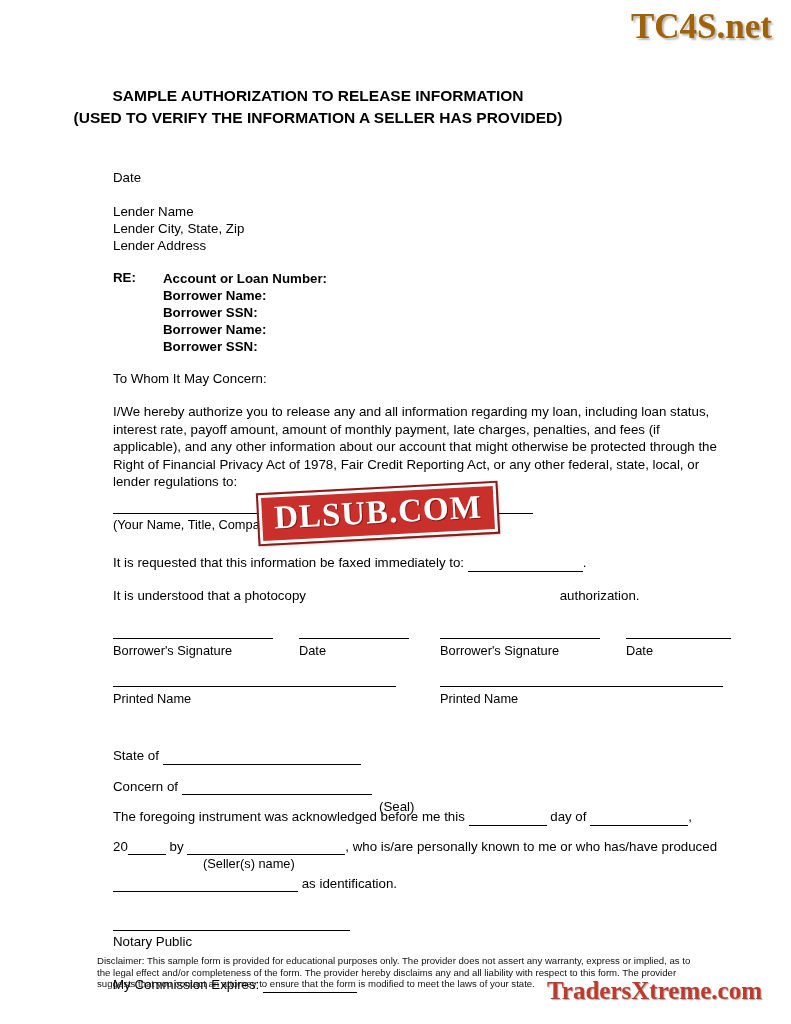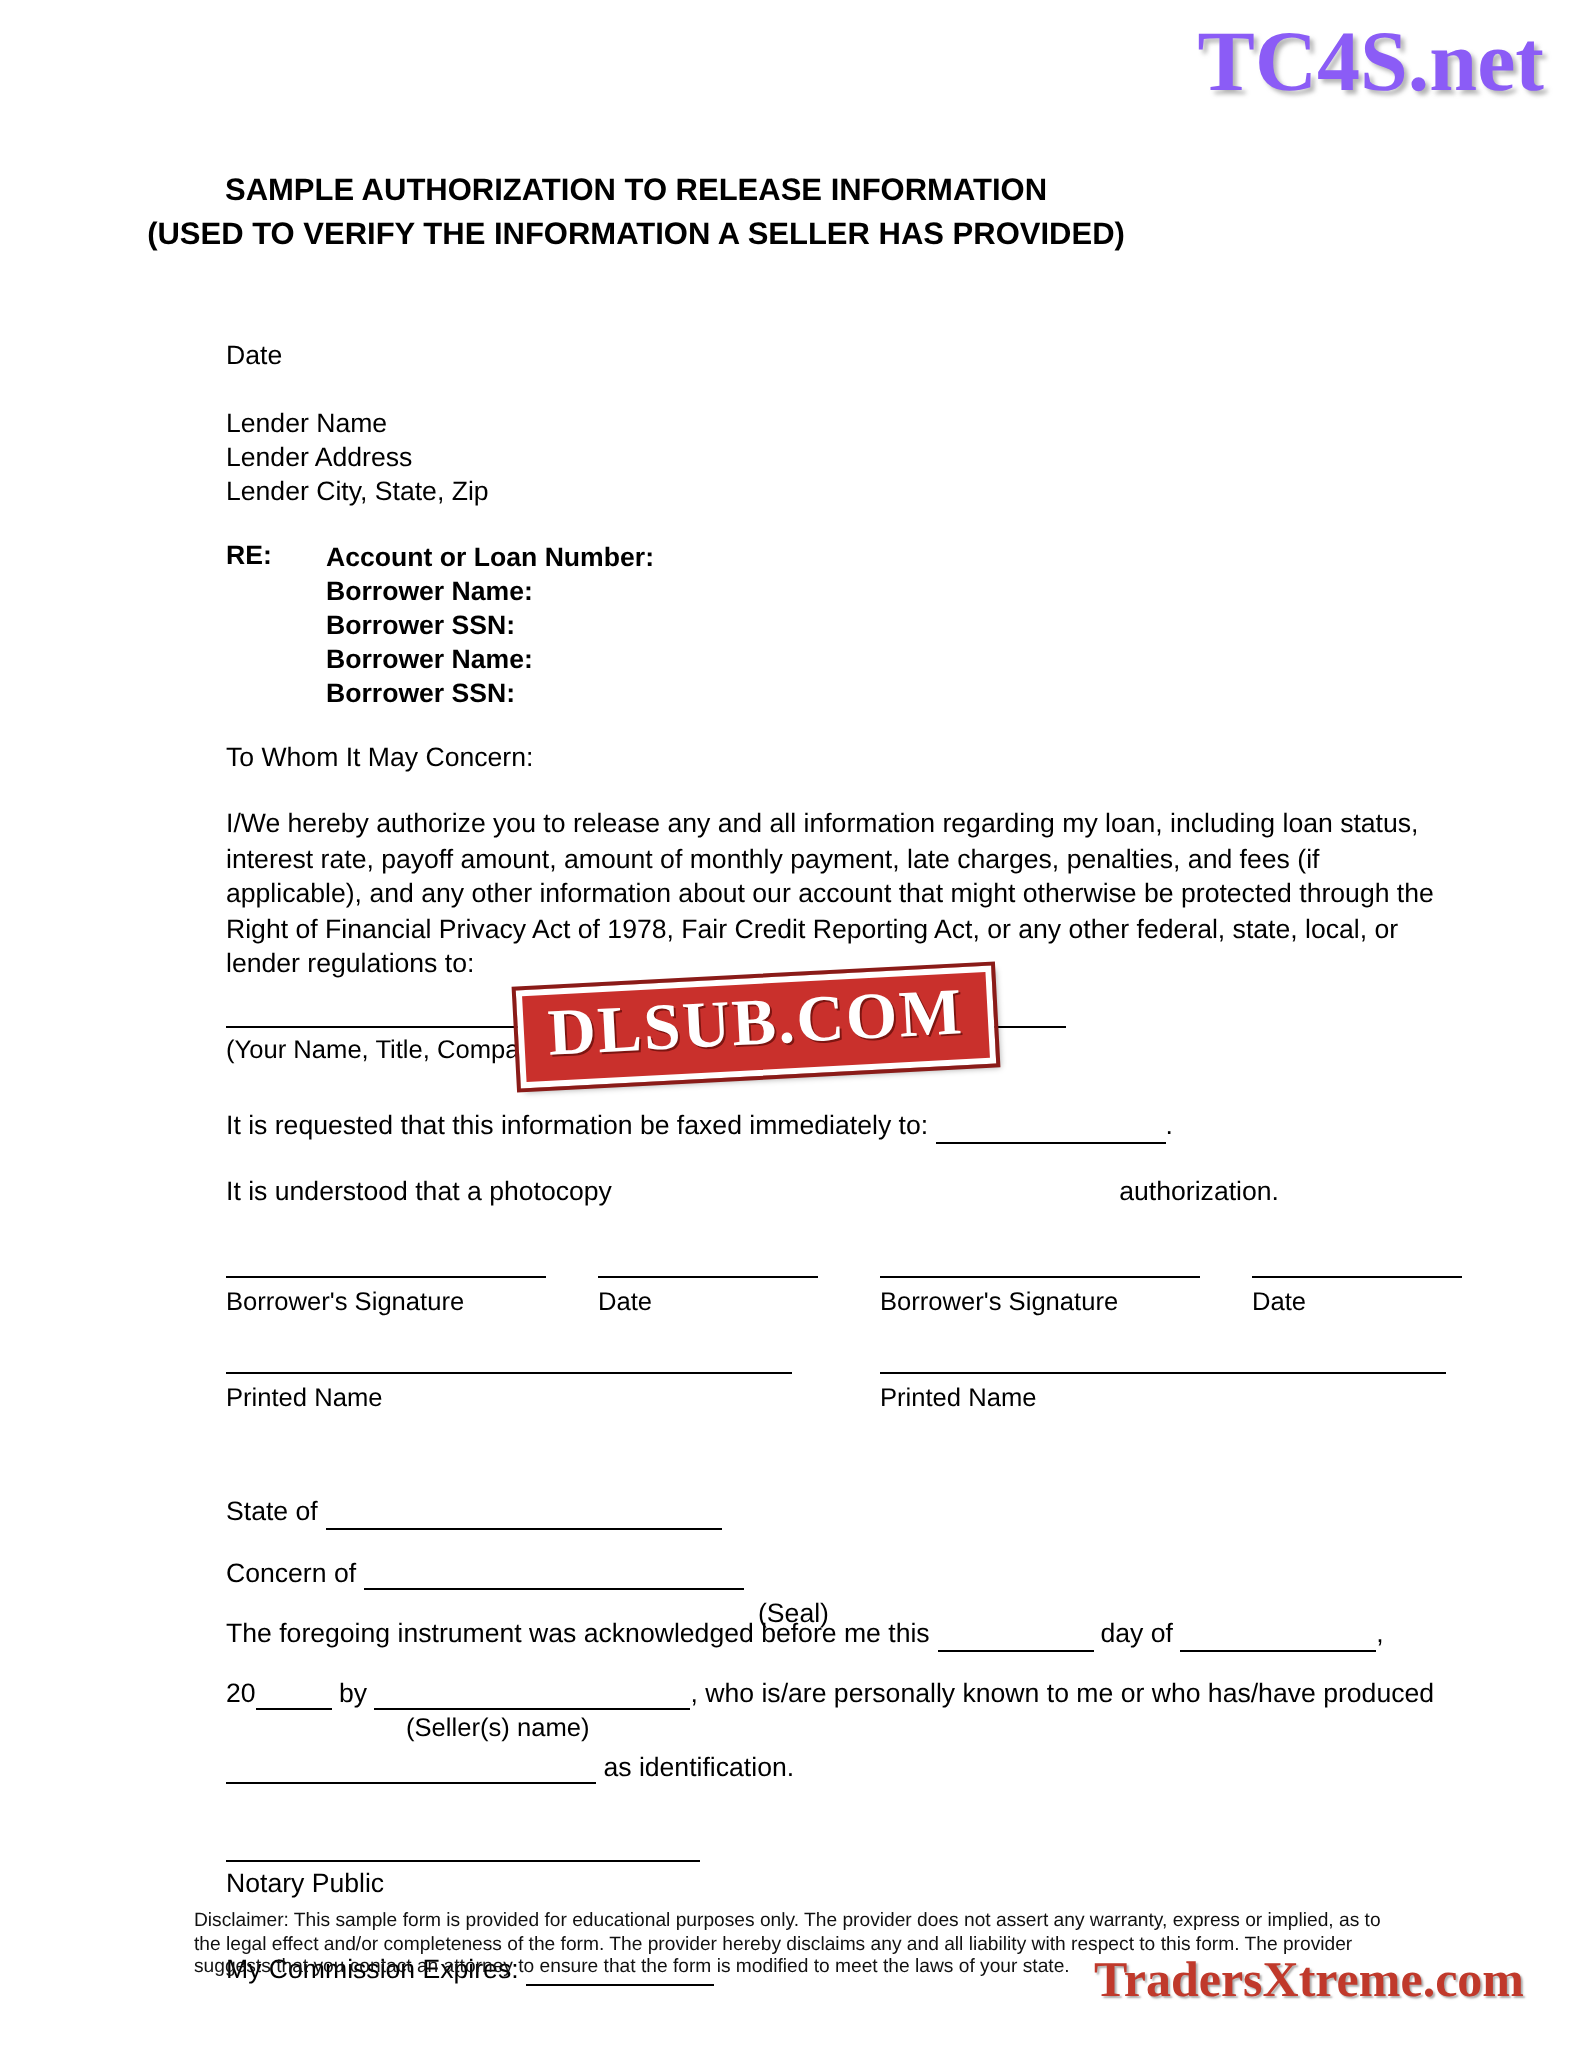--- a/index.html
+++ b/index.html
@@ -21,22 +21,22 @@
     border: 1px solid #ffffff;
     box-sizing: border-box;
   }
   
   .wm-top {
     position: absolute;
     top: 6px;
     right: 18px;
     font-family: "Liberation Serif", serif;
     font-weight: bold;
-    font-size: 43px;
-    color: #8b5cf6;
+    font-size: 35px;
+    color: #a16207;
     text-shadow: 2px 2px 2px rgba(120,120,120,0.55);
     letter-spacing: 0px;
   }
   .wm-bottom {
     position: absolute;
     bottom: 18px;
     right: 28px;
     font-family: "Liberation Serif", serif;
     font-weight: bold;
     font-size: 25px;
@@ -174,22 +174,22 @@
     </div>
 
     <div class="content">
 
       <div>Date</div>
 
       <div class="row-gap-md"></div>
 
       <div class="block-lines">
         <div>Lender Name</div>
+        <div>Lender City, State, Zip</div>
         <div>Lender Address</div>
-        <div>Lender City, State, Zip</div>
       </div>
 
       <div class="row-gap-md"></div>
 
       <div class="re-table">
         <div class="re-label">RE:</div>
         <div class="re-items">
           <div>Account or Loan Number:</div>
           <div>Borrower Name:</div>
           <div>Borrower SSN:</div>

